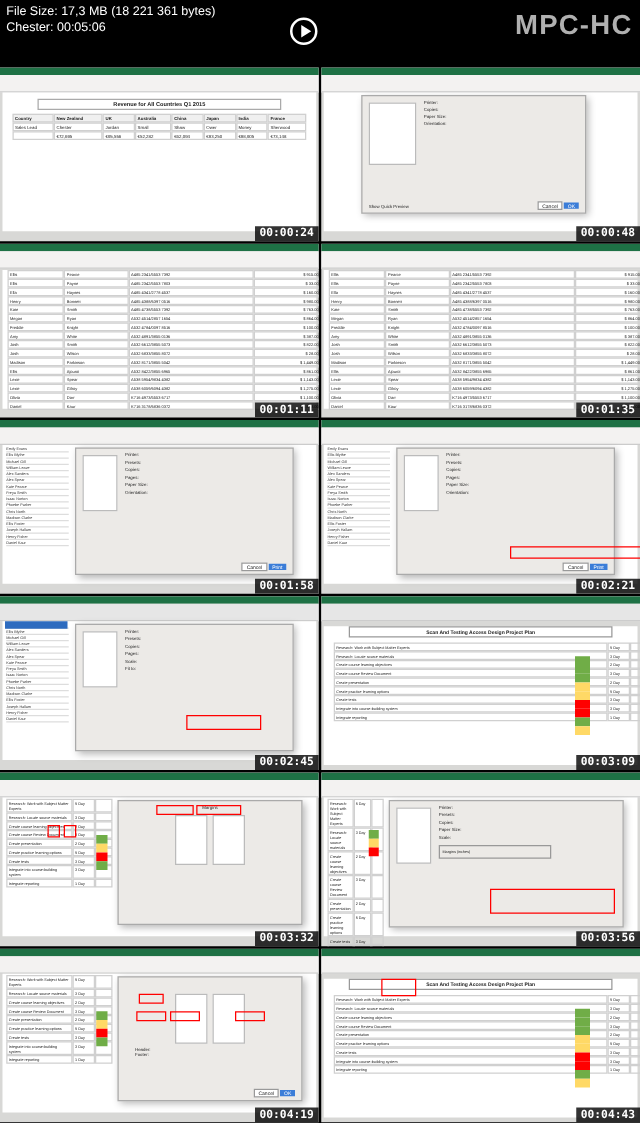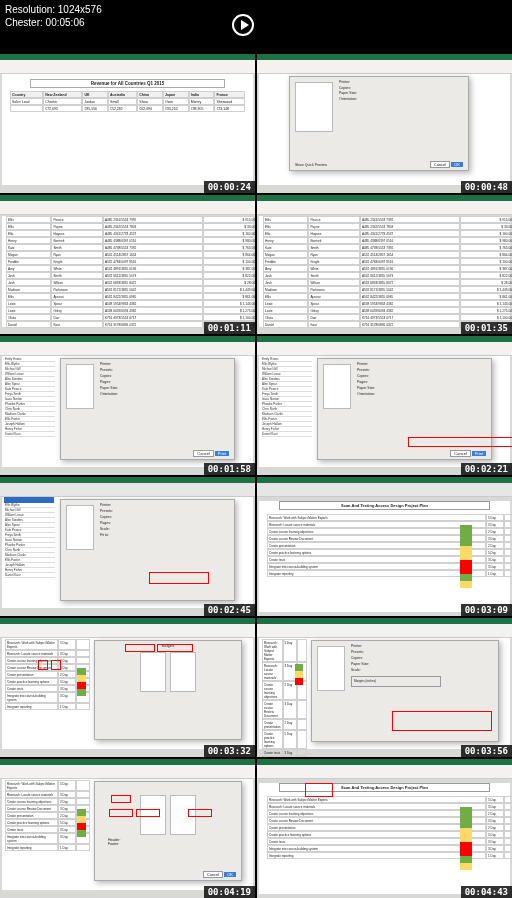--- a/index.html
+++ b/index.html
@@ -27,23 +27,24 @@
   .cc-r { background: #ff0000; height: 7px; }
   .wm { position: absolute; color: #ff3333; font-size: 18px; font-weight: bold; opacity: 0.9; top: 50%; left: 50%; transform: translate(-50%, -50%); white-space: nowrap; text-shadow: 1px 1px 2px rgba(0,0,0,.3); }
   .mini-t { font-size: 3px; color: #333; padding: 1px; }
 </style>
 </head>
 <body>
 
 <div class="wm" style="top:340px;">www.cgown.com</div>
 
 <div class="info-bar">
-  <div><span>Resolution:</span> <span>1024x576</span></div>
+  <div><span>File Size:</span> <span>17,3 MB (18 221 361 bytes)</span></div>
   <div><span>Chester:</span> <span>00:05:06</span></div>
   <div class="play-btn"></div>
+  <div class="mpc-logo">MPC-HC</div>
 </div>
 
 <div class="grid">
 
   <div class="thumb">
     <div class="exc-top"></div>
       <div class="exc-ribbon"></div>
     <div class="sheet">
       <div style="padding:2px 8px;">
         <div style="text-align:center;font-weight:bold;font-size:4.5px;border:0.5px solid #aaa;margin:3px 20px;padding:1px;">Revenue for All Countries Q1 2015</div>

